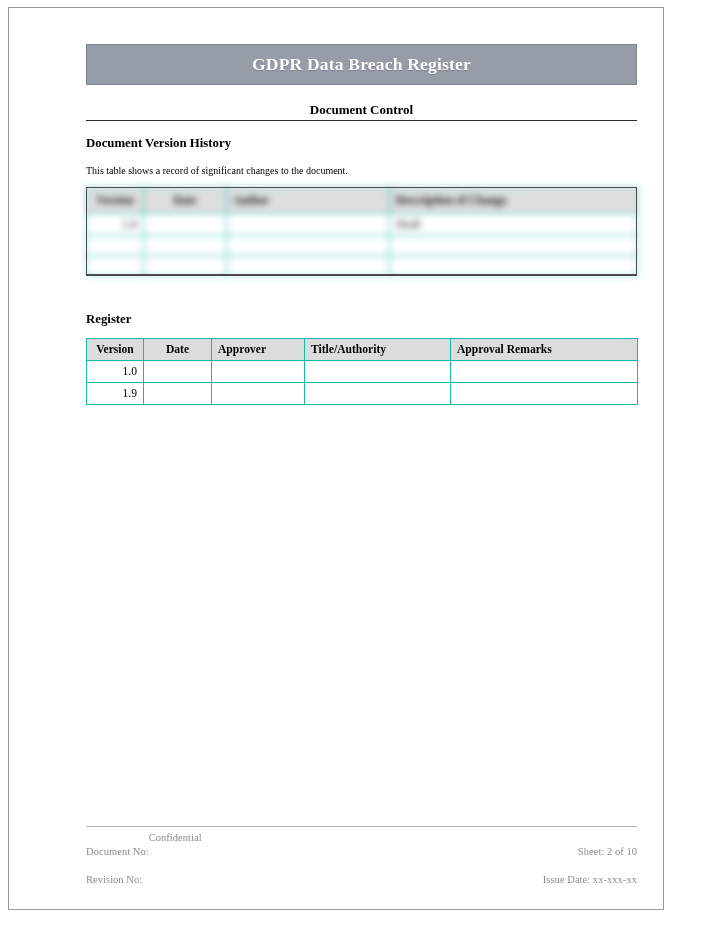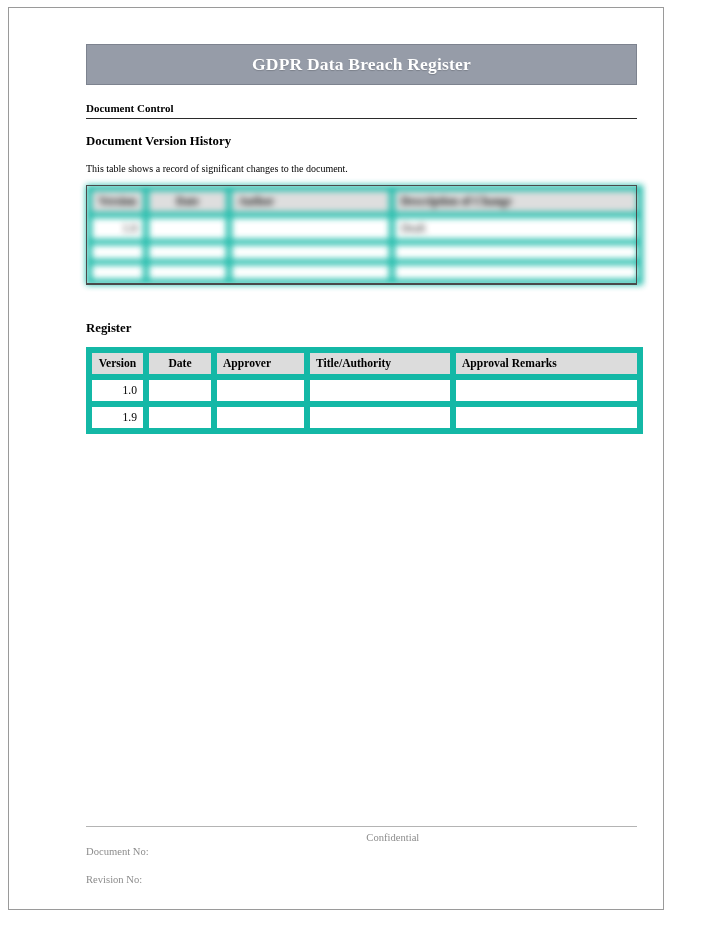--- a/index.html
+++ b/index.html
@@ -47,25 +47,26 @@
     color: #ffffff;
     font-size: 17.5px;
     font-weight: bold;
     letter-spacing: 0.2px;
     text-shadow: 0 1px 1px rgba(0,0,0,0.18);
   }
 
   
   .h1-section {
     margin-top: 17px;
-    font-size: 11px;
+    font-size: 13px;
     font-weight: bold;
     padding-bottom: 2px;
     border-bottom: 1.2px solid #2b2b2b;
     line-height: 1.25;
+    text-align: center;
   }
   .h2-section {
     margin-top: 15px;
     font-size: 12.8px;
     font-weight: bold;
     line-height: 1.25;
   }
   .body-text {
     margin-top: 12px;
     font-size: 10px;
@@ -74,21 +75,21 @@
 
   
   table.doc-table {
     border-collapse: collapse;
     width: 551px;
     table-layout: fixed;
     font-size: 11.6px;
   }
   table.doc-table th,
   table.doc-table td {
-    border: 6px solid #14b8a6;
+    border: 1px solid #14b8a6;
     padding: 4px 6px;
     height: 14px;
     vertical-align: middle;
     box-sizing: border-box;
   }
   table.doc-table thead th {
     background: #dcdcdc;
     font-weight: bold;
     height: 20px;
   }
@@ -136,21 +137,21 @@
     border-top: 1.4px solid #b4b4b4;
     padding-top: 4px;
     color: #8c8c8c;
     font-size: 10.6px;
     line-height: 1.32;
     display: flex;
     justify-content: space-between;
     align-items: flex-start;
   }
   .footer-col-left  { text-align: left;   white-space: pre-line; }
-  .footer-col-mid   { text-align: center; flex: 1; }
+  .footer-col-mid   { text-align: left; flex: 1; }
   .footer-col-right { text-align: right;  white-space: pre-line; }
 </style>
 </head>
 <body>
 
 <div class="page">
 
   <div class="page-inner">
 
     <div class="title-banner">
@@ -246,15 +247,19 @@
   </div>
 
   <div class="footer">
     <div class="footer-col-left">
       <div>Document No:</div>
       <div>Revision No:</div>
     </div>
     <div class="footer-col-mid">
       <div>Confidential</div>
     </div>
+    <div class="footer-col-right">
+      <div>Sheet: 2 of 10</div>
+      <div>Issue Date: xx-xxx-xx</div>
+    </div>
   </div>
 
 </div>
 
 </body></html>

